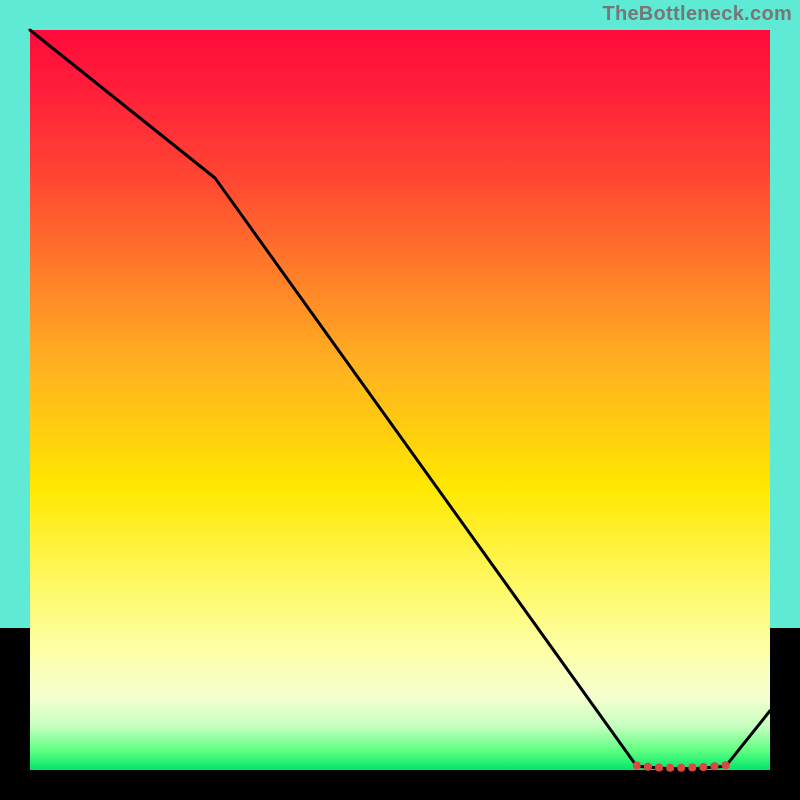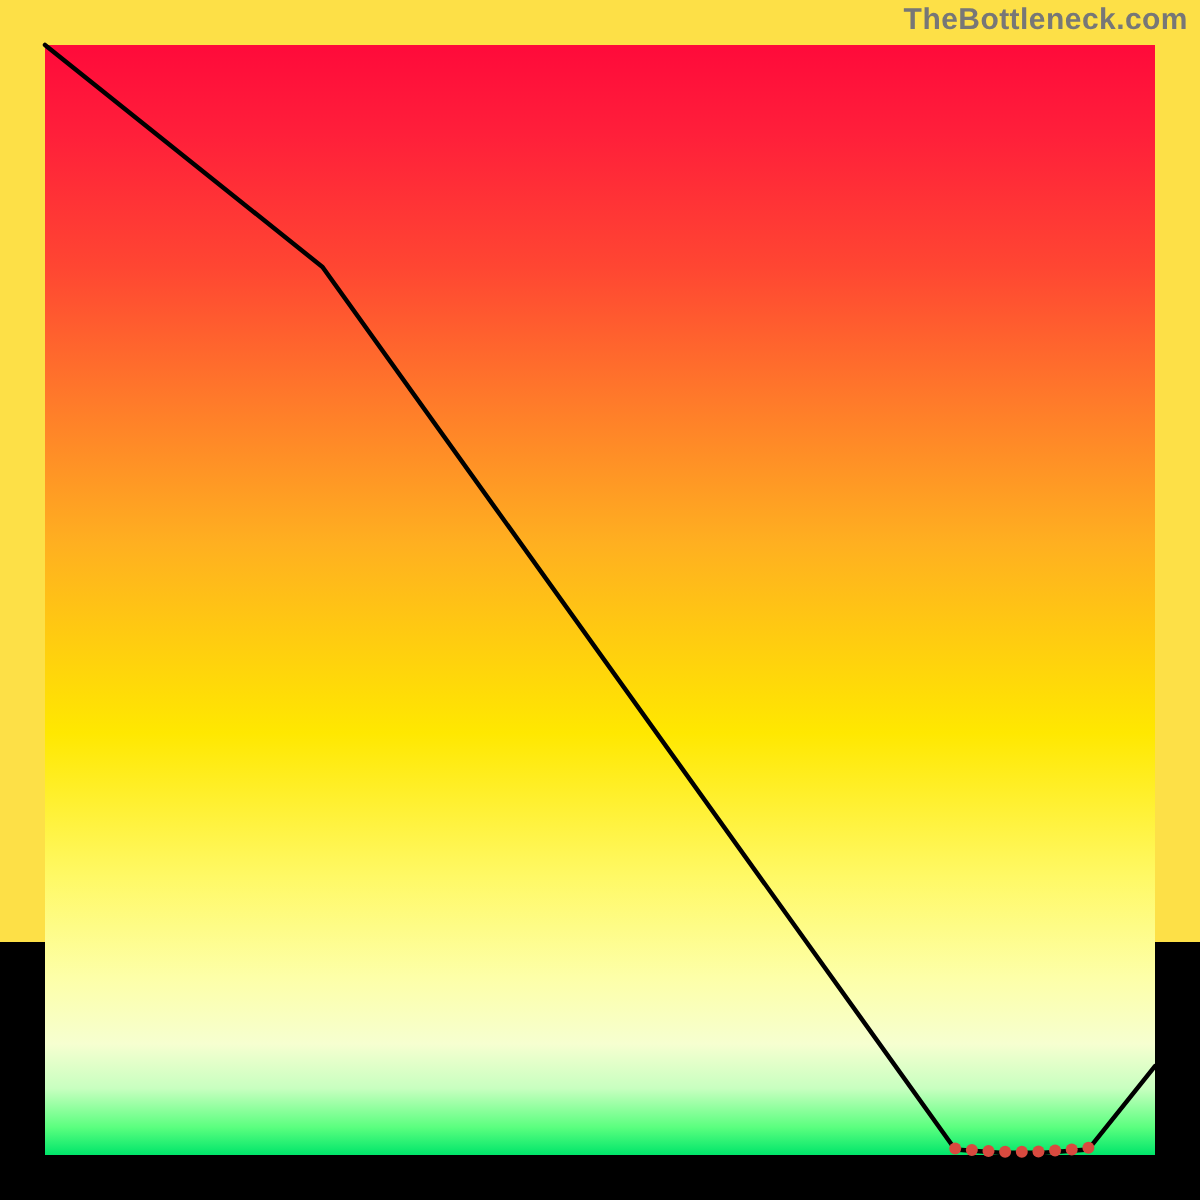--- a/index.html
+++ b/index.html
@@ -8,21 +8,21 @@
     width: 800px;
     height: 800px;
     background: #000;
     font-family: Arial, Helvetica, sans-serif;
     overflow: hidden;
   }
   .stage {
     position: relative;
     width: 800px;
     height: 628px;
-    background: #fde047;
+    background: #5eead4;
   }
   .watermark {
     position: absolute;
     top: 2px;
     right: 8px;
     color: #777;
     font-size: 20px;
     font-weight: 600;
     letter-spacing: 0.3px;
     user-select: none;

